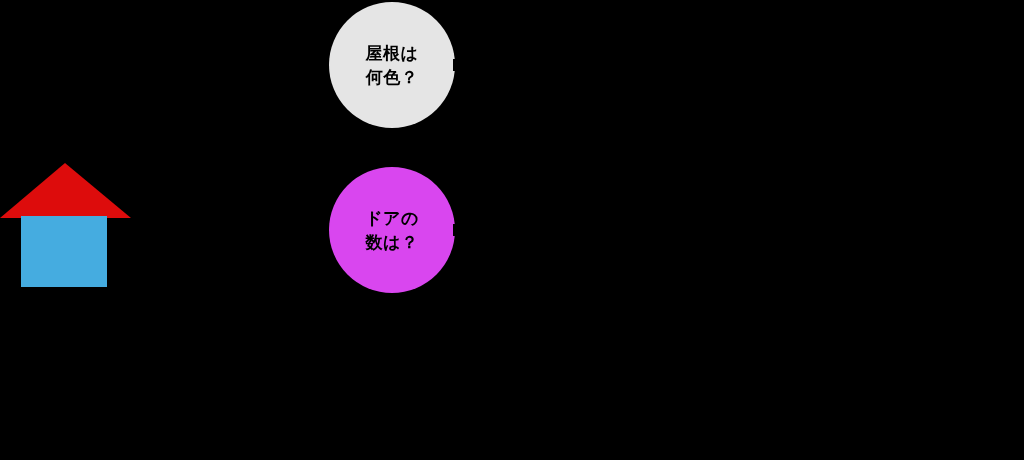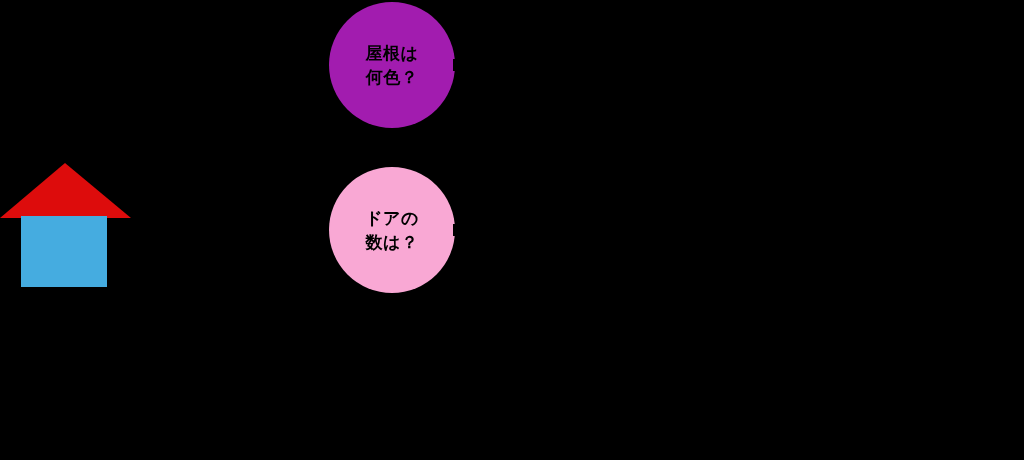--- a/index.html
+++ b/index.html
@@ -82,26 +82,26 @@
 </head>
 <body>
 
 <div id="canvas" style="background: rgb(0, 0, 0); width: 1024px; height: 460px;">
 
   <div class="house-group">
     <div class="house-roof" style="border-bottom-color: rgb(221, 12, 12);"></div>
     <div class="house-body" style="background: rgb(69, 172, 224);"></div>
   </div>
 
-  <div class="bubble bubble-1" style="background: #a21caf;">
+  <div class="bubble bubble-1" style="background: #e5e5e5;">
     <span class="bubble-label">屋根は
 何色？</span>
     <span class="bubble-stub"></span>
   </div>
 
-  <div class="bubble bubble-2" style="background: #f9a8d4;">
+  <div class="bubble bubble-2" style="background: #d946ef;">
     <span class="bubble-label">ドアの
 数は？</span>
     <span class="bubble-stub"></span>
   </div>
 
 
 </div>
 
 </body></html>

